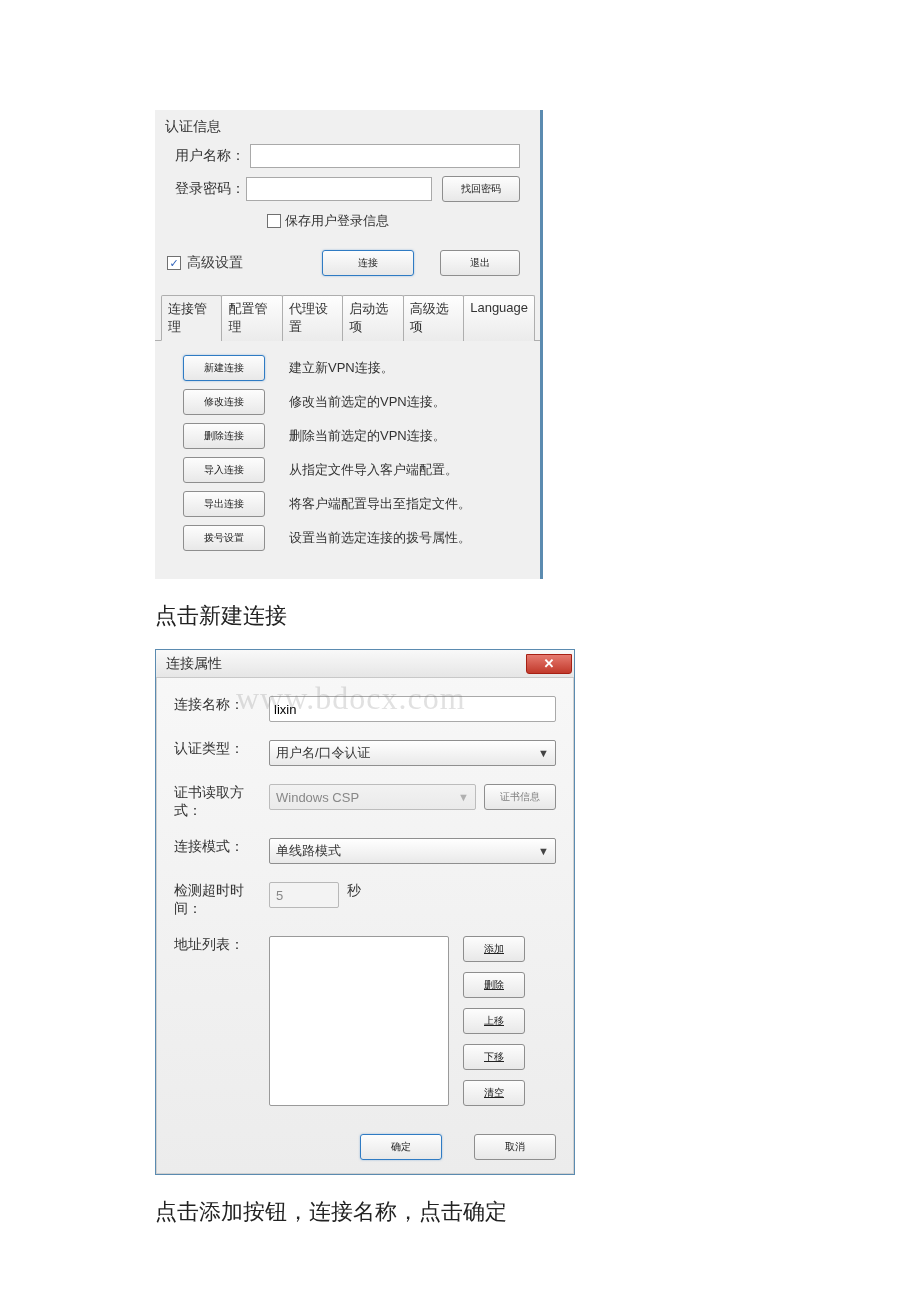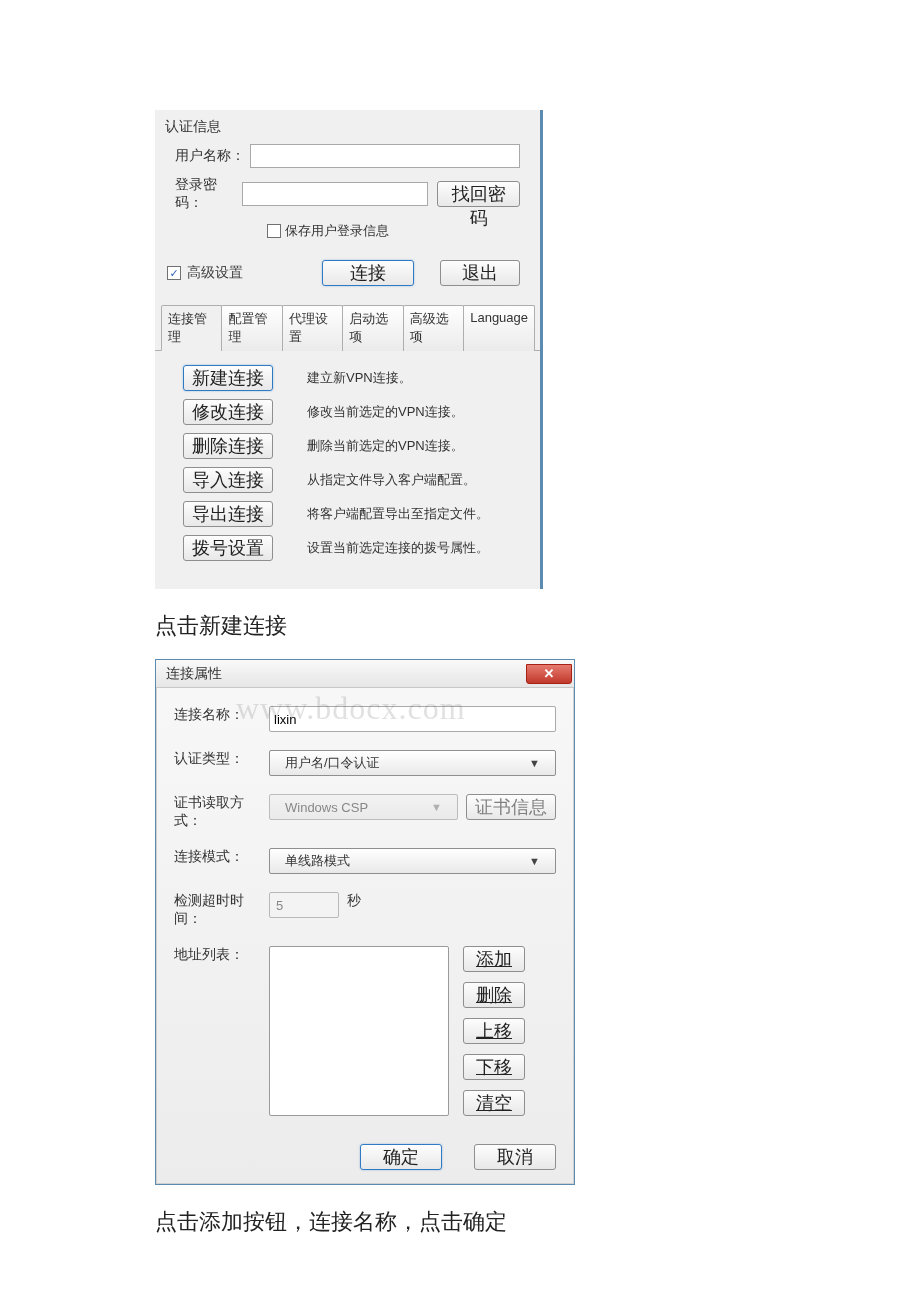--- a/index.html
+++ b/index.html
@@ -14,41 +14,41 @@
   .form-row { display: flex; align-items: center; padding: 4px 20px; }
   .form-label { width: 75px; font-size: 14px; color: #333; }
   .text-input {
     flex: 1; height: 24px; border: 1px solid #a9a9a9;
     background: #fff; font-size: 13px; padding: 0 4px;
   }
   .btn {
     min-width: 78px; height: 26px;
     background: linear-gradient(#fdfdfd, #e8e8e8);
     border: 1px solid #8e8e8e; border-radius: 3px;
-    font-size: 18px; color: #222; cursor: pointer;
+    font-size: 10px; color: #222; cursor: pointer;
     padding: 0 8px;
   }
   .btn-primary {
     border: 1.5px solid #2f7bc3;
     box-shadow: 0 0 2px rgba(47,123,195,0.5);
   }
   .checkbox-row { display: flex; align-items: center; padding: 6px 20px 10px 112px; gap: 4px; }
   .checkbox-row2 { display: flex; align-items: center; padding: 10px 20px 12px 12px; gap: 6px; }
   .chk { width:14px; height:14px; border:1px solid #707070; background:#fff; display:inline-flex; align-items:center; justify-content:center; font-size:11px; color:#2b5fb8; }
   .tabs { display:flex; border-bottom:1px solid #aeaeae; padding: 6px 6px 0 6px; }
   .tab {
     padding: 4px 6px; font-size: 13px; color:#333;
     border:1px solid #aeaeae; border-bottom:none;
     background: linear-gradient(#fefefe,#ebebeb);
     margin-right: -1px; border-radius:2px 2px 0 0;
     position: relative; top: 1px;
   }
   .tab.active { background:#f0f0f0; border-bottom:1px solid #f0f0f0; }
   .tab-content { padding: 14px 14px 20px 14px; }
-  .mgmt-row { display:flex; align-items:center; gap:34px; margin-bottom:8px; padding-left:14px; }
+  .mgmt-row { display:flex; align-items:center; gap:24px; margin-bottom:8px; padding-left:14px; }
   .mgmt-desc { font-size:13px; color:#333; }
   .instruction { font-size: 22px; font-family: SimSun, serif; color:#222; padding: 22px 0 18px 0; }
   .dialog2 {
     width: 420px;
     background: linear-gradient(#f8f8f8,#ececec);
     border: 1px solid #5b8bb0;
     box-shadow: 0 0 0 1px #d0d0d0 inset;
   }
   .titlebar {
     height: 28px;
@@ -64,21 +64,21 @@
     display:flex; align-items:center; justify-content:center;
     color:#fff; font-size:13px; font-weight:bold;
   }
   .d2-body { padding: 18px 18px 14px 18px; position: relative; }
   .d2-row { display:flex; align-items:flex-start; margin-bottom: 18px; }
   .d2-label { width: 95px; font-size:14px; color:#333; }
   .select {
     flex:1; height:26px; border:1px solid #8f8f8f; border-radius:2px;
     background: linear-gradient(#fff,#e9e9e9);
     display:flex; align-items:center; justify-content:space-between;
-    padding: 0 15px; font-size:13px; color:#333;
+    padding: 0 6px; font-size:13px; color:#333;
   }
   .select.disabled { color:#888; background: linear-gradient(#f2f2f2,#eaeaea); border-color:#bcbcbc; }
   .arrow { font-size:11px; color:#444; }
   .arrow.dis { color:#b0b0b0; }
   .small-input { width:70px; height:26px; border:1px solid #b8b8b8; background:#f3f3f3; color:#888; padding:0 6px; font-size:13px; border-radius:2px; }
   .unit { margin-left:8px; font-size:14px; color:#333; }
   .listbox { width:180px; height:170px; border:1px solid #9a9a9a; background:#fff; border-radius:2px; }
   .list-btn-col { display:flex; flex-direction:column; gap:10px; margin-left:14px; }
   .btn-w { min-width:62px; height:26px;text-decoration:underline; }
   .footer-btns { display:flex; justify-content:flex-end; gap:32px; padding-top:10px; }

